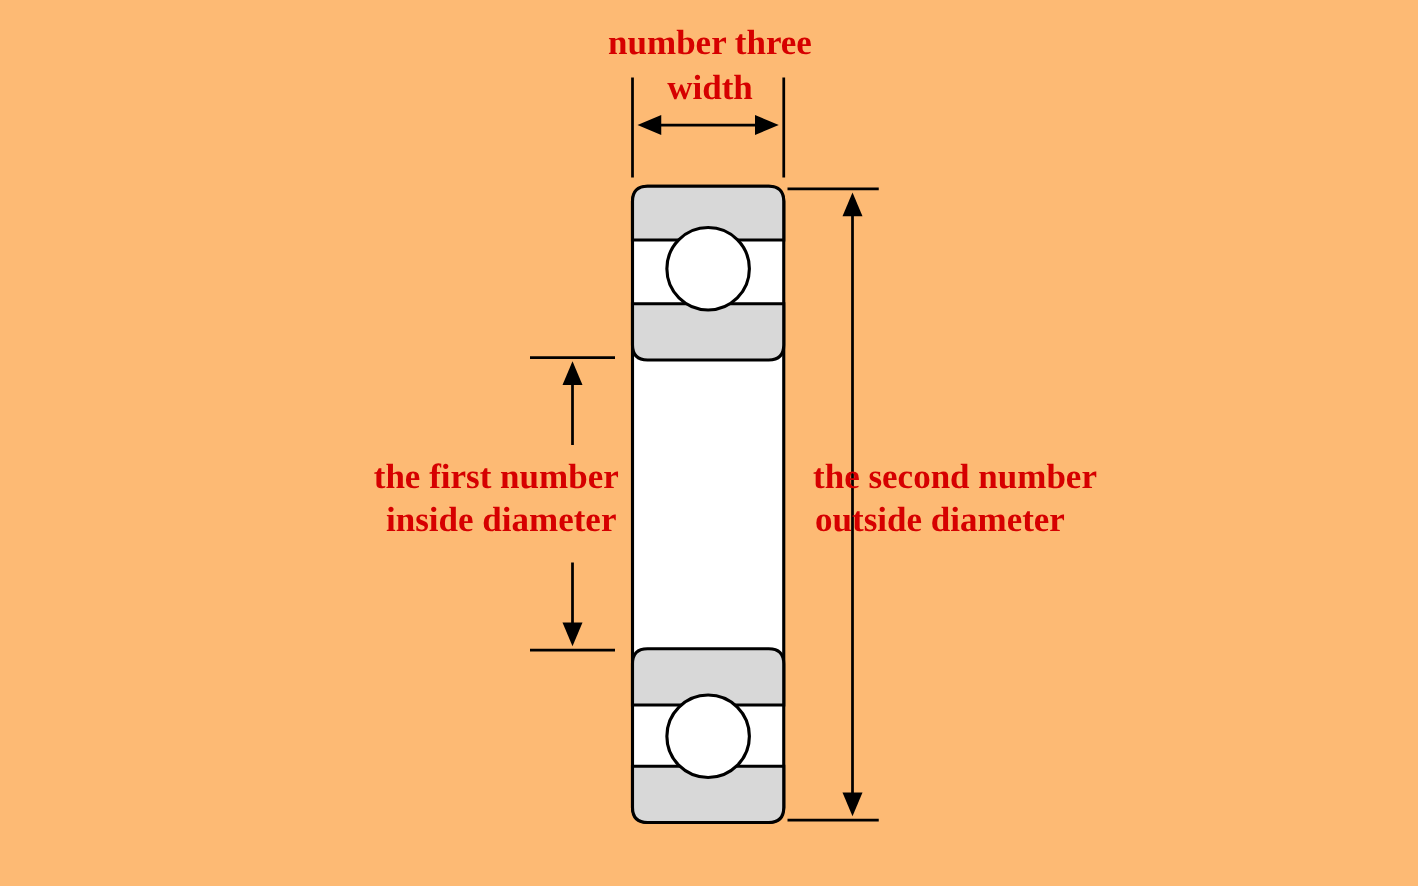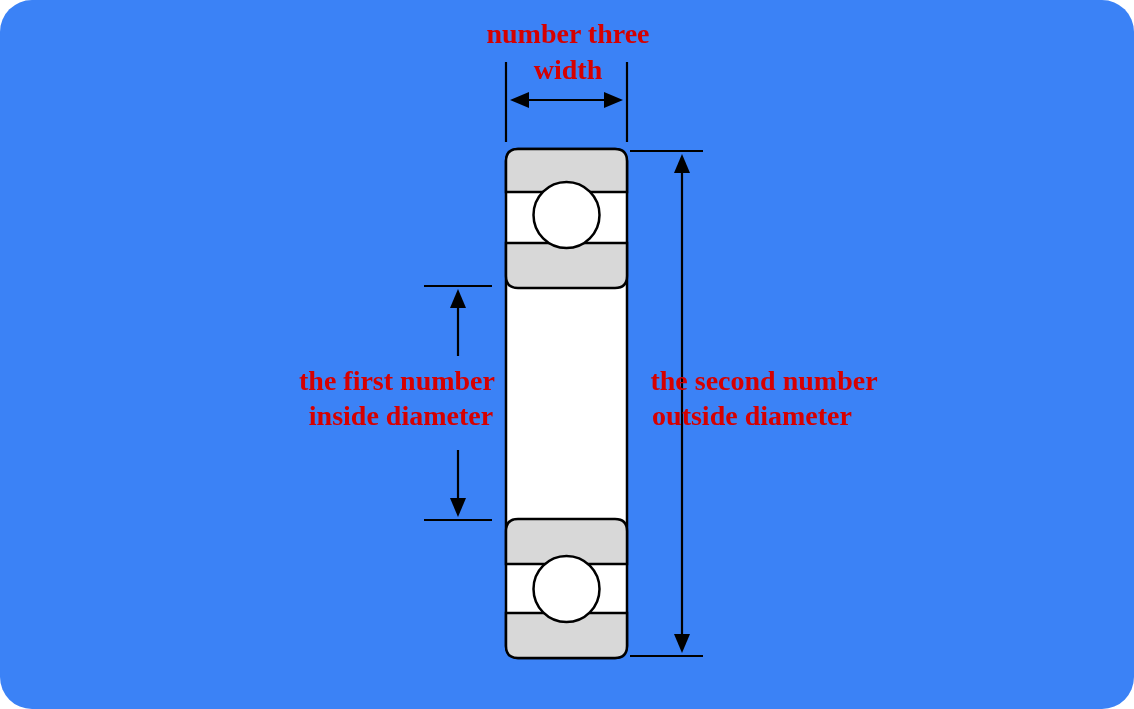--- a/index.html
+++ b/index.html
@@ -4,23 +4,22 @@
 <style>
   html, body {
     margin: 0;
     padding: 0;
     background: #ffffff;
   }
   .canvas {
     position: relative;
     width: 1134px;
     height: 709px;
-    background: #3b82f6;
+    background: #fdba74;
     overflow: hidden;
-    border-radius: 32px;
   }
   svg { display: block; }
   .outline {
     stroke: #000000;
     stroke-width: 2.5;
   }
   .dimline {
     stroke: #000000;
     stroke-width: 2.2;
     fill: none;

